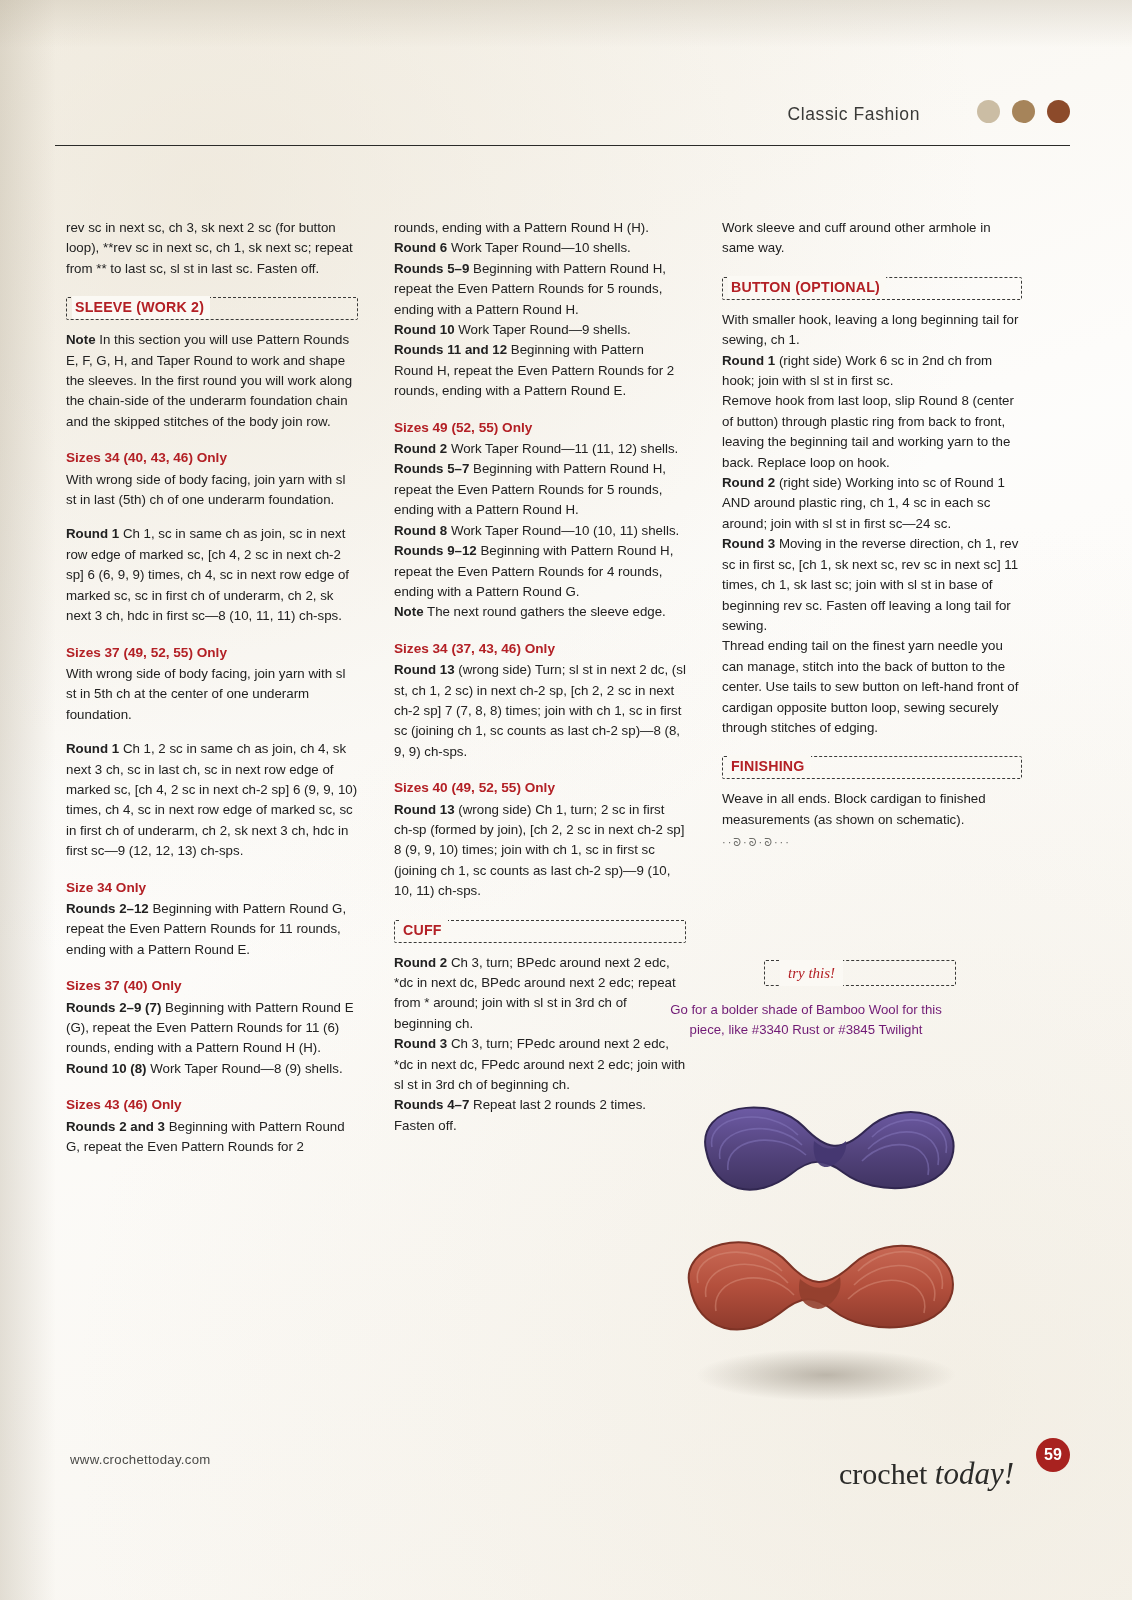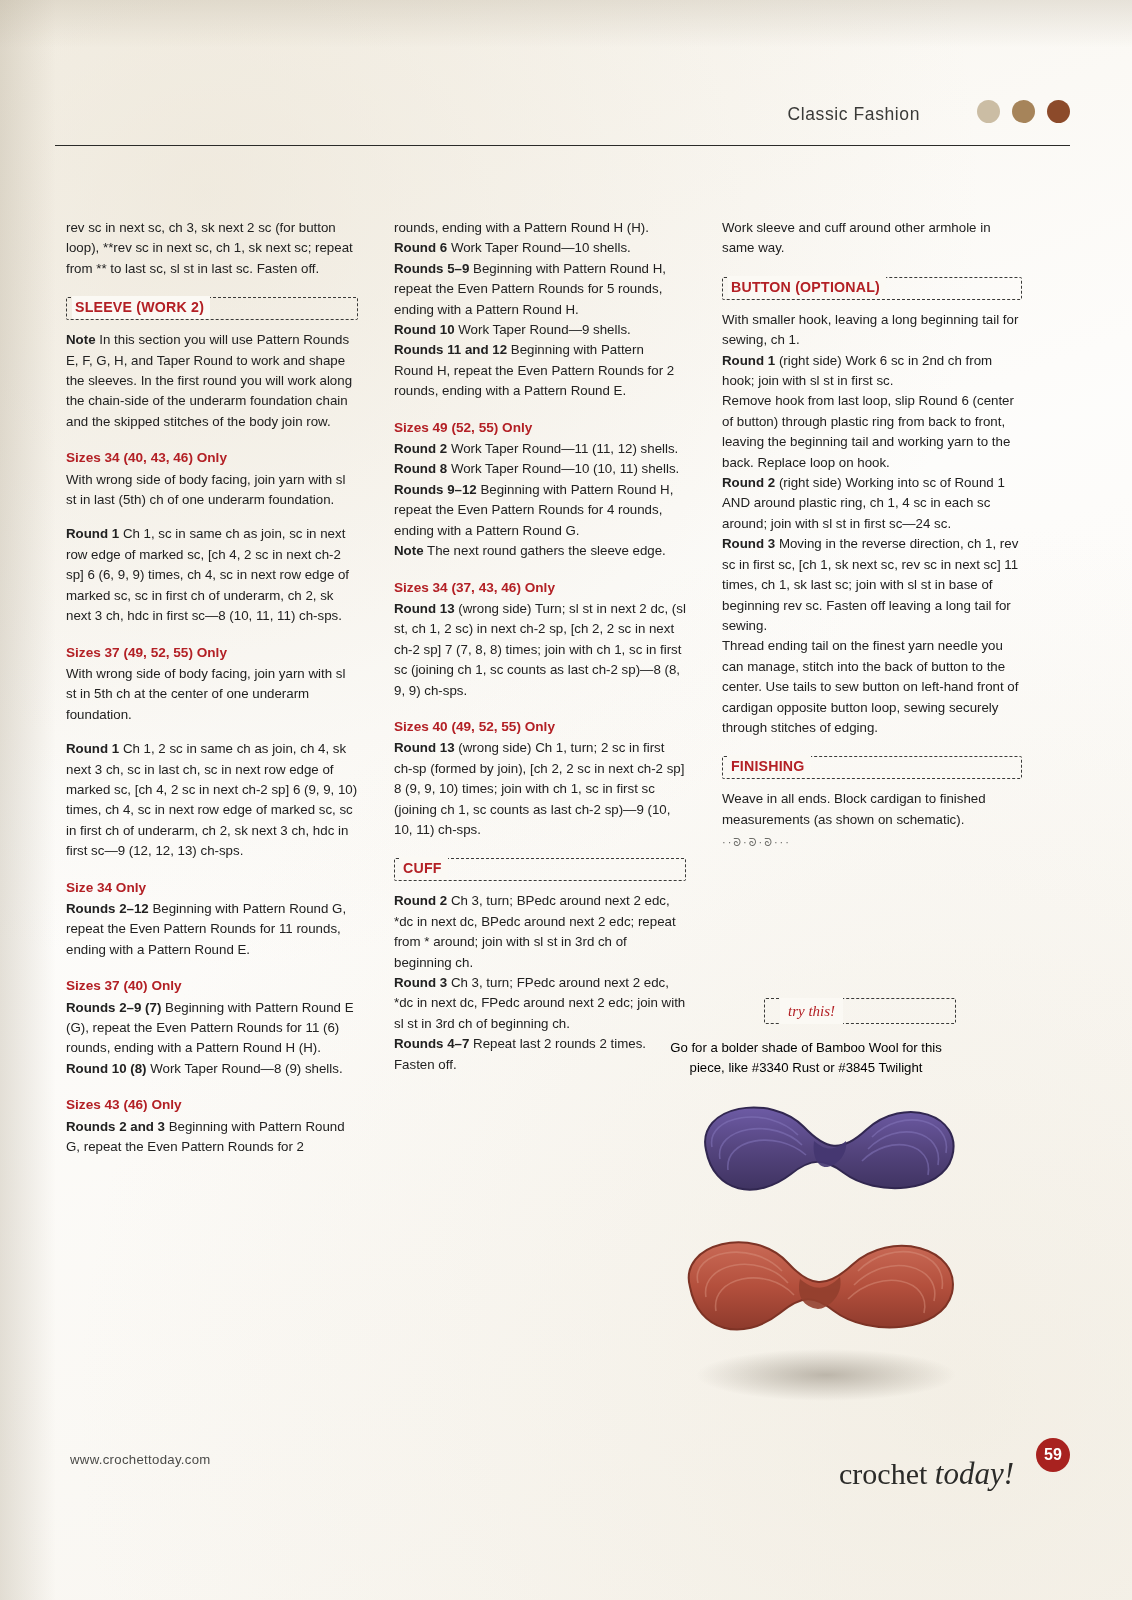--- a/index.html
+++ b/index.html
@@ -151,21 +151,20 @@
     position: absolute;
     left: 656px;
     top: 960px;
     width: 300px;
   }
   .trythis-box {
     position: relative;
     height: 26px;
     margin-left: 108px;
     width: 192px;
-    margin-top: 38px;
   }
   .trythis-box .dash {
     position: absolute;
     inset: 0;
     border: 1.4px dashed #3a3a38;
     border-radius: 2px;
   }
   .trythis-box .label {
     position: absolute;
     left: 16px;
@@ -176,21 +175,21 @@
     font-size: 15px;
     color: #b32025;
     font-family: "Liberation Serif", serif;
     font-style: italic;
   }
   .trythis-text {
     margin-top: 14px;
     font-size: 13.2px;
     line-height: 20px;
     text-align: center;
-    color: #000000;
+    color: #701a75;
   }
 
   
   .yarn-wrap {
     position: absolute;
     left: 676px;
     top: 1075px;
     width: 300px;
     height: 330px;
   }
@@ -291,20 +290,21 @@
 
     <div class="col col-2">
       <p class="tight">rounds, ending with a Pattern Round H (H).</p>
       <p class="tight"><span class="b">Round 6</span><span> Work Taper Round—10 shells.</span></p>
       <p class="tight"><span class="b">Rounds 5–9</span><span> Beginning with Pattern Round H, repeat the Even Pattern Rounds for 5 rounds, ending with a Pattern Round H.</span></p>
       <p class="tight"><span class="b">Round 10</span><span> Work Taper Round—9 shells.</span></p>
       <p class="para"><span class="b">Rounds 11 and 12</span><span> Beginning with Pattern Round H, repeat the Even Pattern Rounds for 2 rounds, ending with a Pattern Round E.</span></p>
 
       <div class="sizehead">Sizes 49 (52, 55) Only</div>
       <p class="tight"><span class="b">Round 2</span><span> Work Taper Round—11 (11, 12) shells.</span></p>
+      <p class="tight"><span class="b">Rounds 5–7</span><span> Beginning with Pattern Round H, repeat the Even Pattern Rounds for 5 rounds, ending with a Pattern Round H.</span></p>
       <p class="tight"><span class="b">Round 8</span><span> Work Taper Round—10 (10, 11) shells.</span></p>
       <p class="tight"><span class="b">Rounds 9–12</span><span> Beginning with Pattern Round H, repeat the Even Pattern Rounds for 4 rounds, ending with a Pattern Round G.</span></p>
       <p class="para"><span class="b">Note</span><span> The next round gathers the sleeve edge.</span></p>
 
       <div class="sizehead">Sizes 34 (37, 43, 46) Only</div>
       <p class="para"><span class="b">Round 13</span><span> (wrong side) Turn; sl st in next 2 dc, (sl st, ch 1, 2 sc) in next ch-2 sp, [ch 2, 2 sc in next ch-2 sp] 7 (7, 8, 8) times; join with ch 1, sc in first sc (joining ch 1, sc counts as last ch-2 sp)—8 (8, 9, 9) ch-sps.</span></p>
 
       <div class="sizehead">Sizes 40 (49, 52, 55) Only</div>
       <p class="para"><span class="b">Round 13</span><span> (wrong side) Ch 1, turn; 2 sc in first ch-sp (formed by join), [ch 2, 2 sc in next ch-2 sp] 8 (9, 9, 10) times; join with ch 1, sc in first sc (joining ch 1, sc counts as last ch-2 sp)—9 (10, 10, 11) ch-sps.</span></p>
 
@@ -321,21 +321,21 @@
     <div class="col col-3">
       <p class="para">Work sleeve and cuff around other armhole in same way.</p>
 
       <div class="sect">
         <span class="dash"></span>
         <span class="label">BUTTON (OPTIONAL)</span>
       </div>
 
       <p class="tight">With smaller hook, leaving a long beginning tail for sewing, ch 1.</p>
       <p class="tight"><span class="b">Round 1</span><span> (right side) Work 6 sc in 2nd ch from hook; join with sl st in first sc.</span></p>
-      <p class="tight">Remove hook from last loop, slip Round 6 (center of button) through plastic ring from back to front, leaving the beginning tail and working yarn to the back. Replace loop on hook.</p>
+      <p class="tight">Remove hook from last loop, slip Round 8 (center of button) through plastic ring from back to front, leaving the beginning tail and working yarn to the back. Replace loop on hook.</p>
       <p class="tight"><span class="b">Round 2</span><span> (right side) Working into sc of Round 1 AND around plastic ring, ch 1, 4 sc in each sc around; join with sl st in first sc—24 sc.</span></p>
       <p class="tight"><span class="b">Round 3</span><span> Moving in the reverse direction, ch 1, rev sc in first sc, [ch 1, sk next sc, rev sc in next sc] 11 times, ch 1, sk last sc; join with sl st in base of beginning rev sc. Fasten off leaving a long tail for sewing.</span></p>
       <p class="para">Thread ending tail on the finest yarn needle you can manage, stitch into the back of button to the center. Use tails to sew button on left-hand front of cardigan opposite button loop, sewing securely through stitches of edging.</p>
 
       <div class="sect">
         <span class="dash"></span>
         <span class="label">FINISHING</span>
       </div>
 
       <p class="tight">Weave in all ends. Block cardigan to finished measurements (as shown on schematic).</p>

